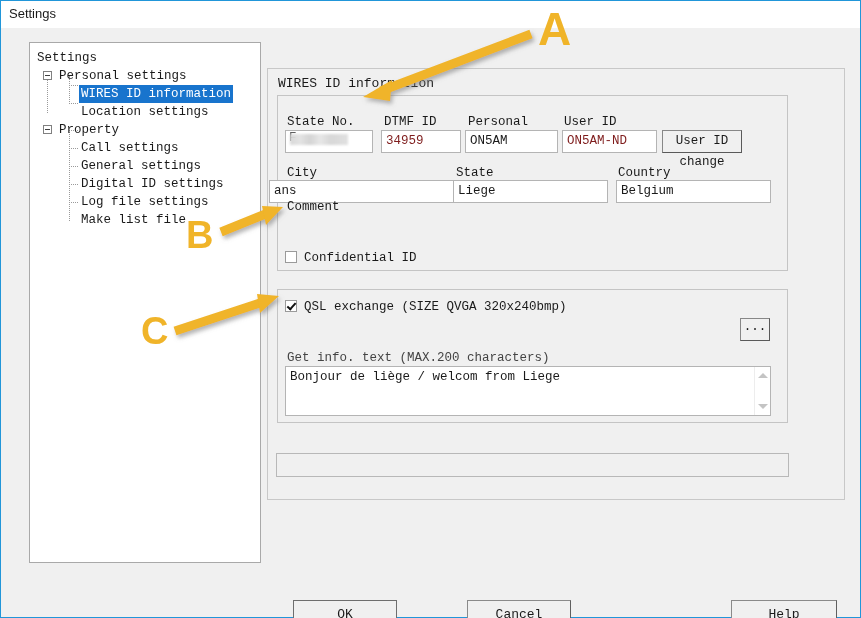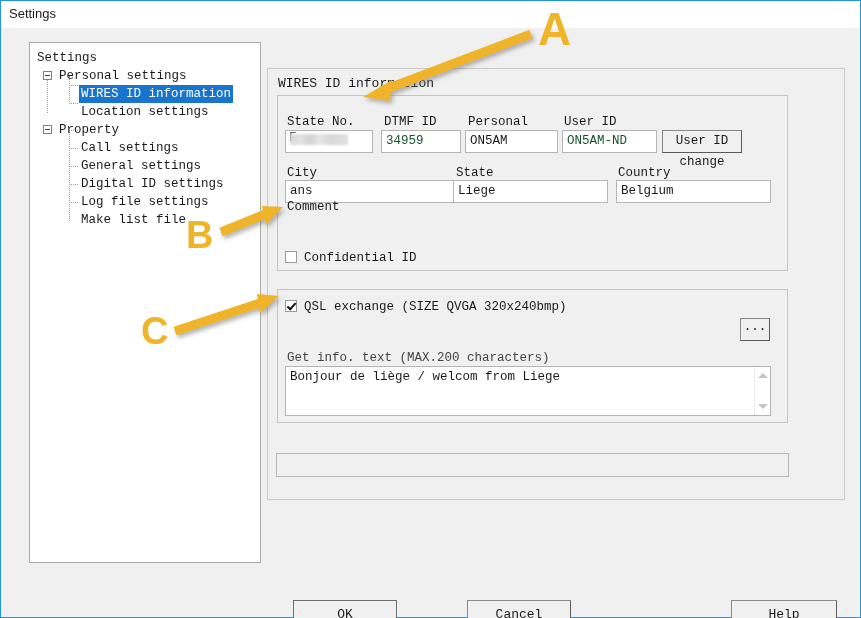--- a/index.html
+++ b/index.html
@@ -169,21 +169,21 @@
     font-family: "Liberation Mono", monospace;
     font-size: 12.5px;
     color: #1a1a1a;
     padding: 0 0 0 4px;
     line-height: 21px;
     height: 23px;
     white-space: nowrap;
     overflow: hidden;
   }
   .textbox.disabled {
-    color: #14532d;
+    color: #7f1d1d;
   }
   #serial-blur {
     position: absolute;
     left: 289px;
     top: 106px;
     width: 58px;
     height: 11px;
     background: linear-gradient(90deg,#d8d8d8 0%,#e2e2e2 18%,#d2d2d2 34%,#e6e6e6 52%,#d6d6d6 70%,#e0e0e0 100%);
     filter: blur(1.3px);
     opacity: .95;
@@ -400,21 +400,21 @@
 
     <div class="fld-label" style="left:467px;top:87px;">Personal</div>
     <div class="textbox" style="left:464px;top:102px;width:93px;">ON5AM</div>
 
     <div class="fld-label" style="left:563px;top:87px;">User ID</div>
     <div class="textbox disabled" style="left:561px;top:102px;width:95px;">ON5AM-ND</div>
 
     <div class="btn" style="left:661px;top:102px;width:80px;height:23px;">User ID change</div>
 
     <div class="fld-label" style="left:286px;top:138px;">City</div>
-    <div class="textbox" style="left:284px;top:152px;width:188px;">ans</div>
+    <div class="textbox" style="left:268px;top:152px;width:188px;">ans</div>
 
     <div class="fld-label" style="left:455px;top:138px;">State</div>
     <div class="textbox" style="left:452px;top:152px;width:155px;">Liege</div>
 
     <div class="fld-label" style="left:617px;top:138px;">Country</div>
     <div class="textbox" style="left:615px;top:152px;width:155px;">Belgium</div>
 
     <div class="fld-label" style="left:286px;top:172px;">Comment</div>
 
     <div class="checkbox-wrap" style="left:284px;top:223px;">

